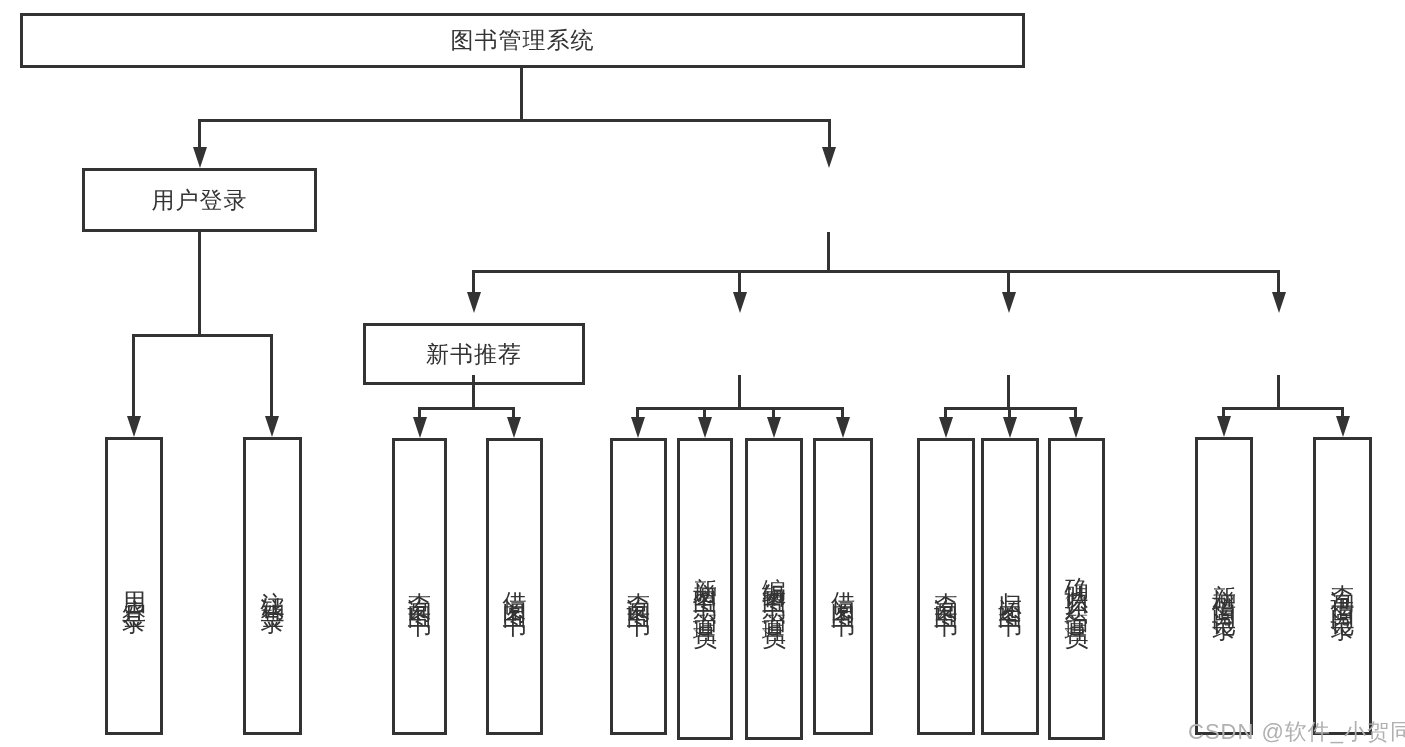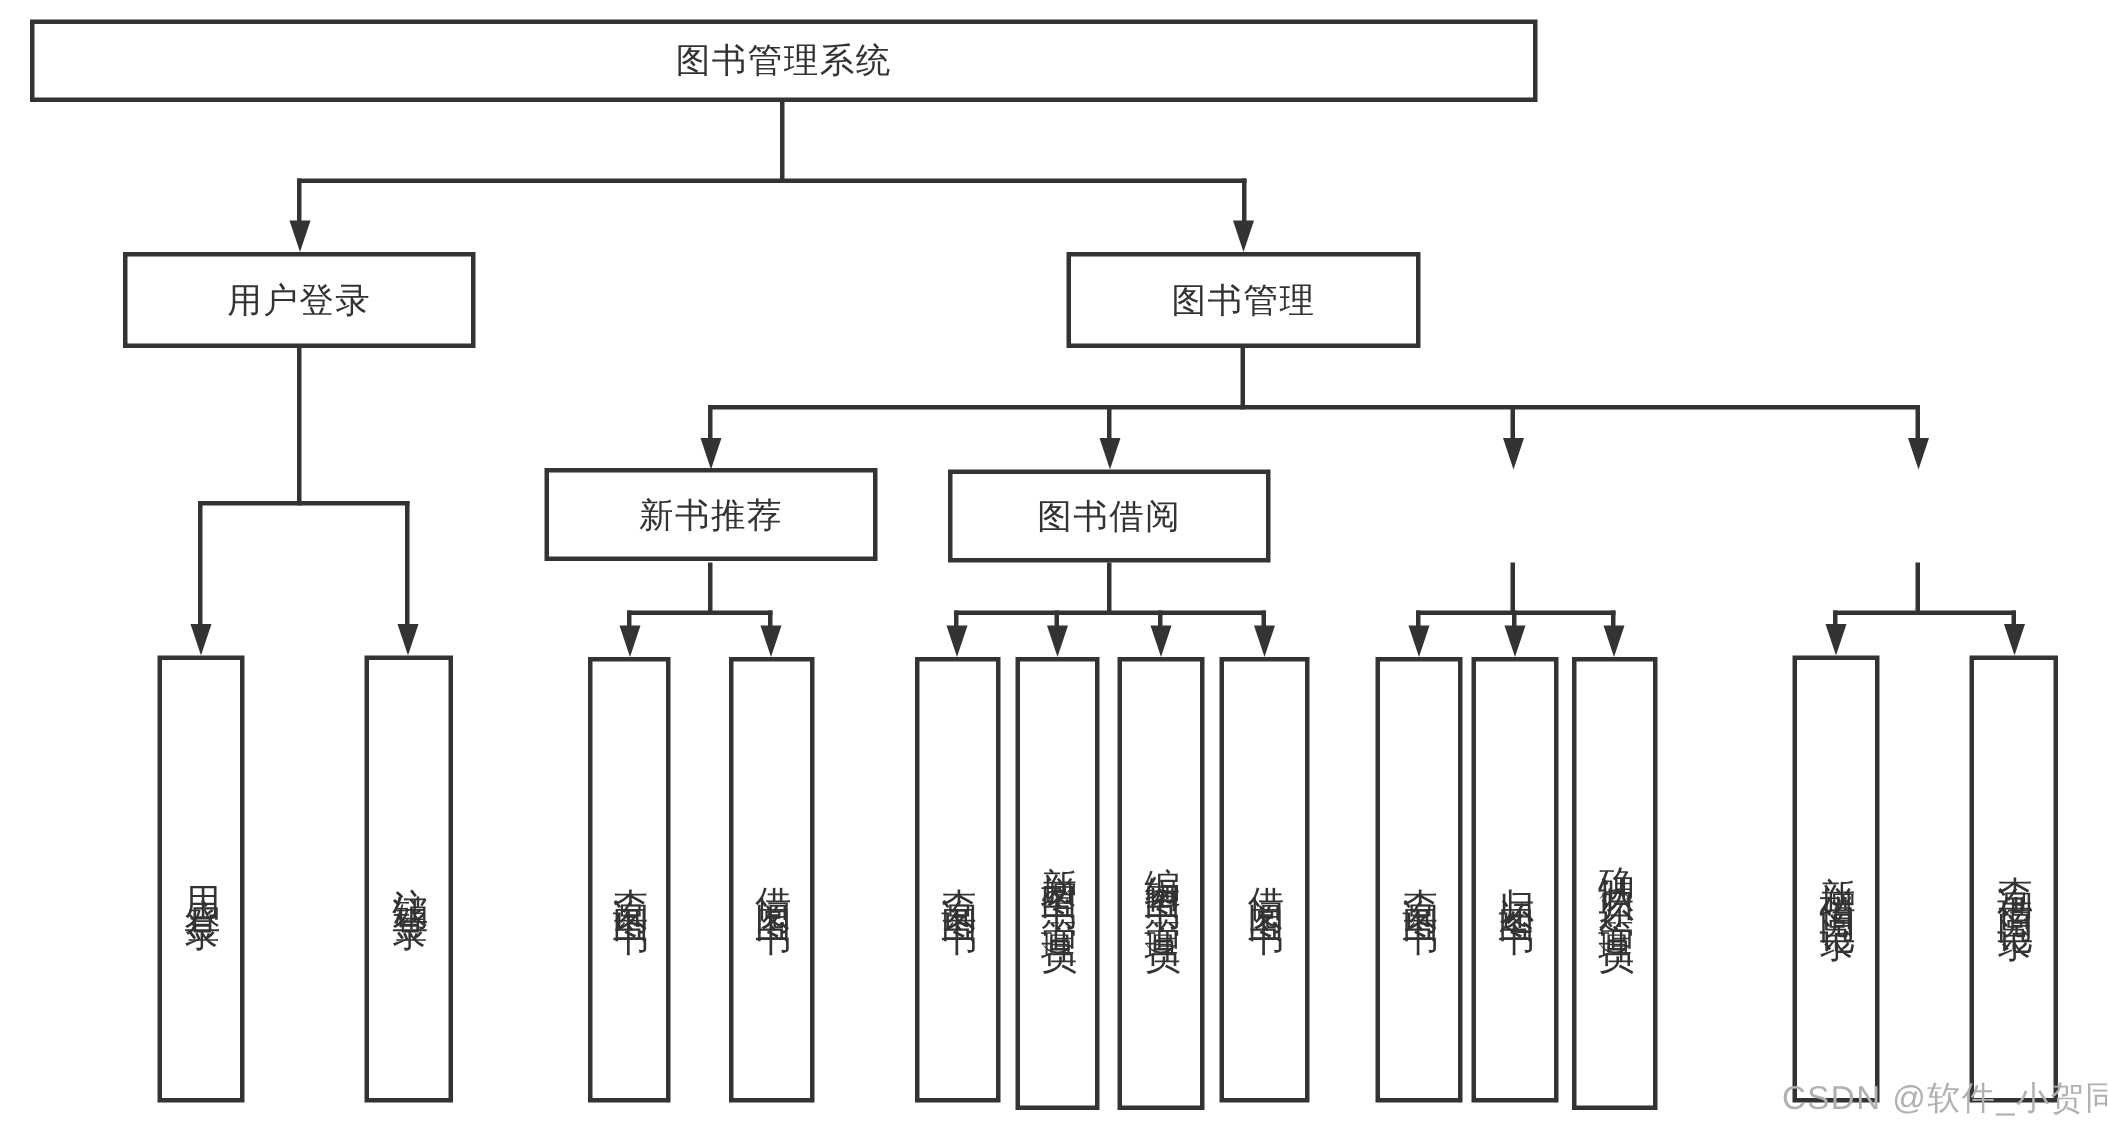--- a/index.html
+++ b/index.html
@@ -38,42 +38,40 @@
   <div class="box" style="left:20px;top:13px;width:1005px;height:55px;">图书管理系统</div>
 
   <div class="vline" style="left:520px;top:68px;height:54px;"></div>
   <div class="hline" style="left:198px;top:119px;width:633px;"></div>
   <div class="vline" style="left:198px;top:119px;height:30px;"></div>
   <div class="vline" style="left:828px;top:119px;height:30px;"></div>
   <div class="arw" style="left:193px;top:147px;"></div>
   <div class="arw" style="left:822px;top:147px;"></div>
 
   <div class="box" style="left:82px;top:168px;width:235px;height:64px;">用户登录</div>
-  <div class="box" style="left:711px;top:168px;width:236px;height:64px;">图书管理</div>
 
   <div class="vline" style="left:198px;top:232px;height:105px;"></div>
   <div class="hline" style="left:132px;top:334px;width:141px;"></div>
   <div class="vline" style="left:132px;top:334px;height:84px;"></div>
   <div class="vline" style="left:270px;top:334px;height:84px;"></div>
   <div class="arw" style="left:127px;top:416px;"></div>
   <div class="arw" style="left:265px;top:416px;"></div>
 
   <div class="vline" style="left:827px;top:232px;height:41px;"></div>
   <div class="hline" style="left:472px;top:270px;width:808px;"></div>
   <div class="vline" style="left:472px;top:270px;height:24px;"></div>
   <div class="vline" style="left:738px;top:270px;height:24px;"></div>
   <div class="vline" style="left:1007px;top:270px;height:24px;"></div>
   <div class="vline" style="left:1277px;top:270px;height:24px;"></div>
   <div class="arw" style="left:467px;top:292px;"></div>
   <div class="arw" style="left:733px;top:292px;"></div>
   <div class="arw" style="left:1002px;top:292px;"></div>
   <div class="arw" style="left:1272px;top:292px;"></div>
 
-  <div class="box" style="left:363px;top:312px;width:222px;height:62px;">新书推荐</div>
-  <div class="box" style="left:632px;top:313px;width:215px;height:62px;">图书借阅</div>
+  <div class="box" style="left:363px;top:323px;width:222px;height:62px;">新书推荐</div>
 
   <div class="vline" style="left:472px;top:375px;height:35px;"></div>
   <div class="vline" style="left:738px;top:375px;height:35px;"></div>
   <div class="vline" style="left:1007px;top:375px;height:35px;"></div>
   <div class="vline" style="left:1277px;top:375px;height:35px;"></div>
 
   <div class="hline" style="left:418px;top:407px;width:97px;"></div>
   <div class="hline" style="left:636px;top:407px;width:208px;"></div>
   <div class="hline" style="left:944px;top:407px;width:133px;"></div>
   <div class="hline" style="left:1222px;top:407px;width:122px;"></div>

